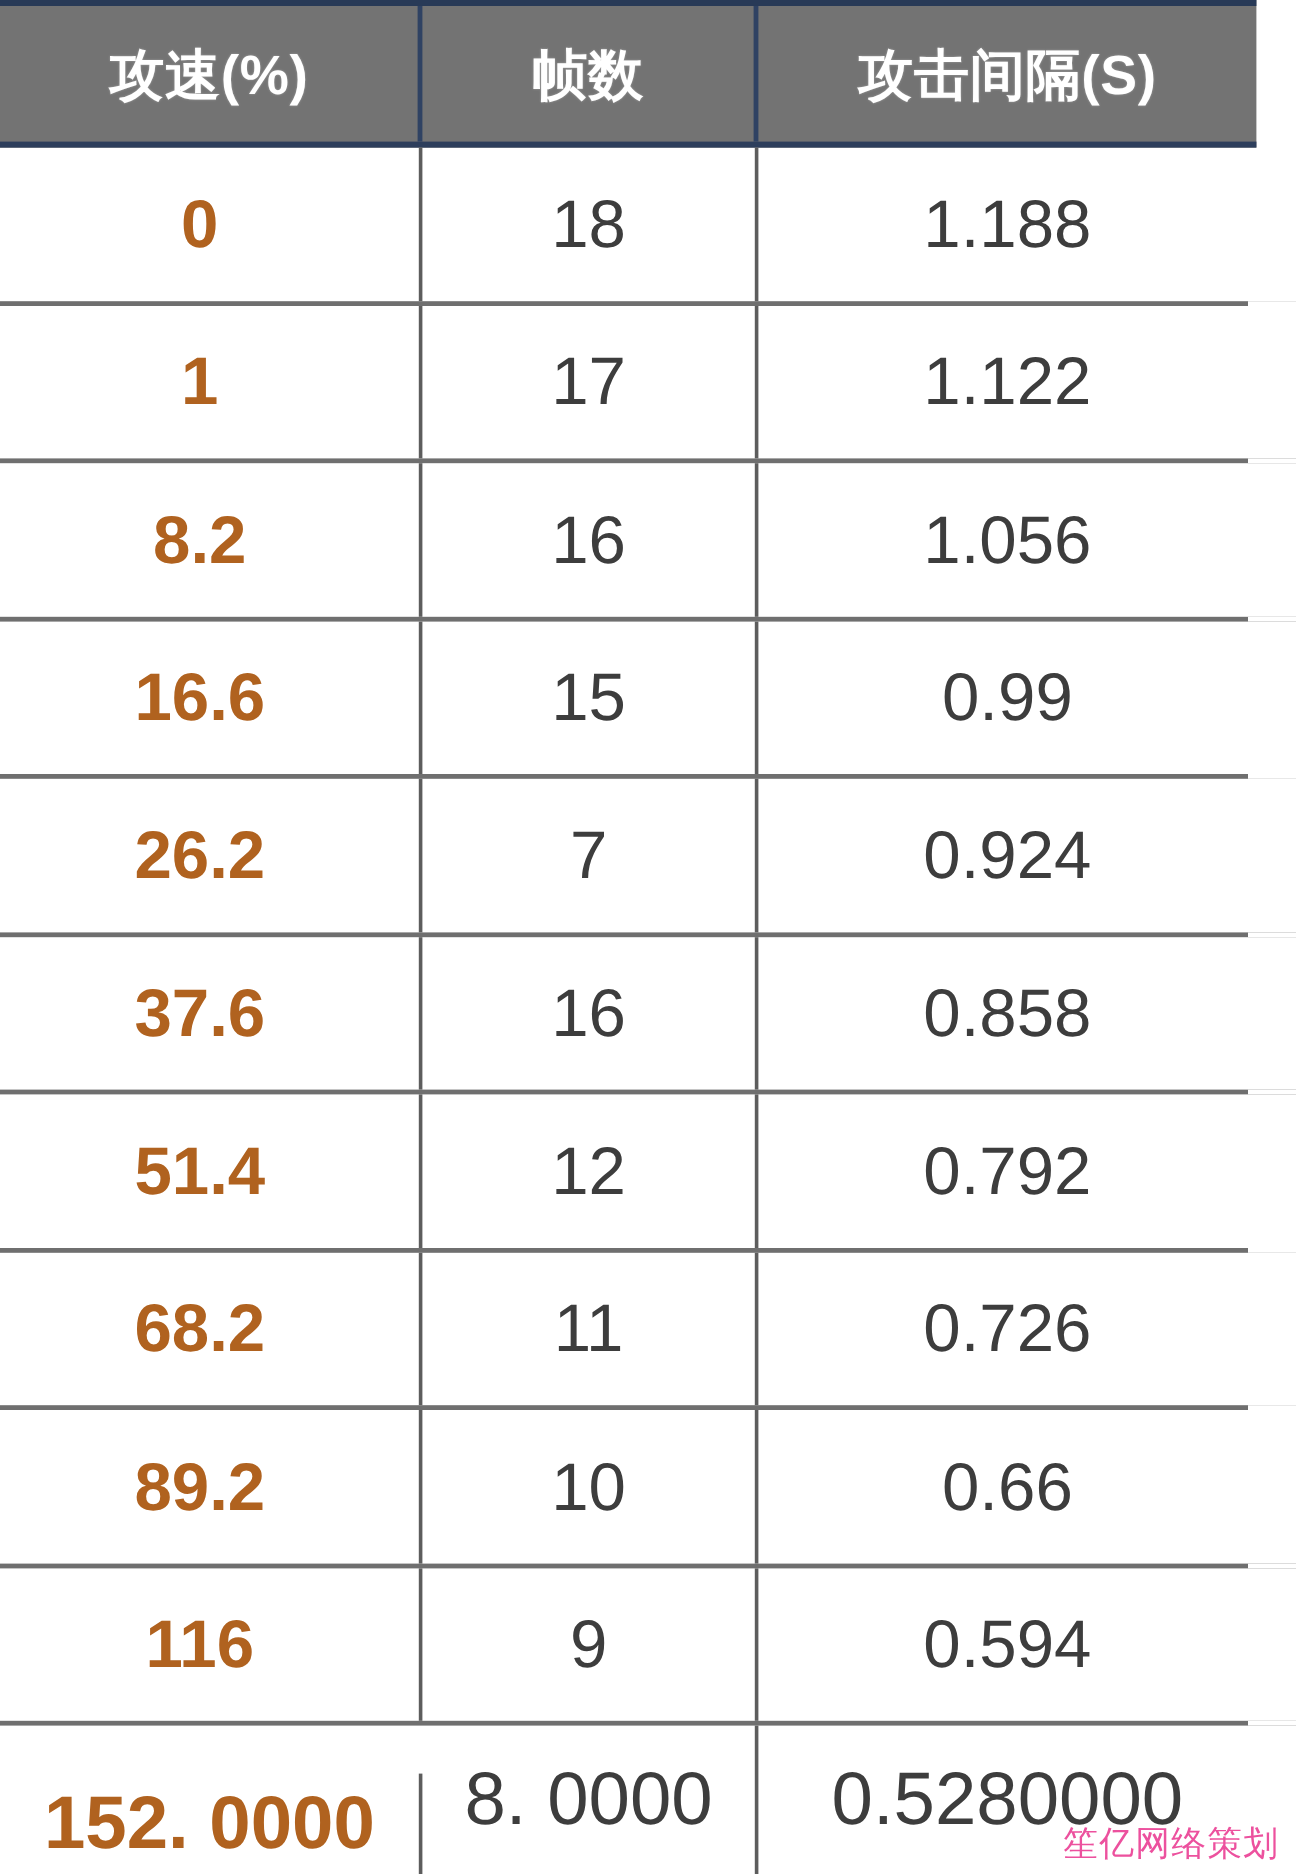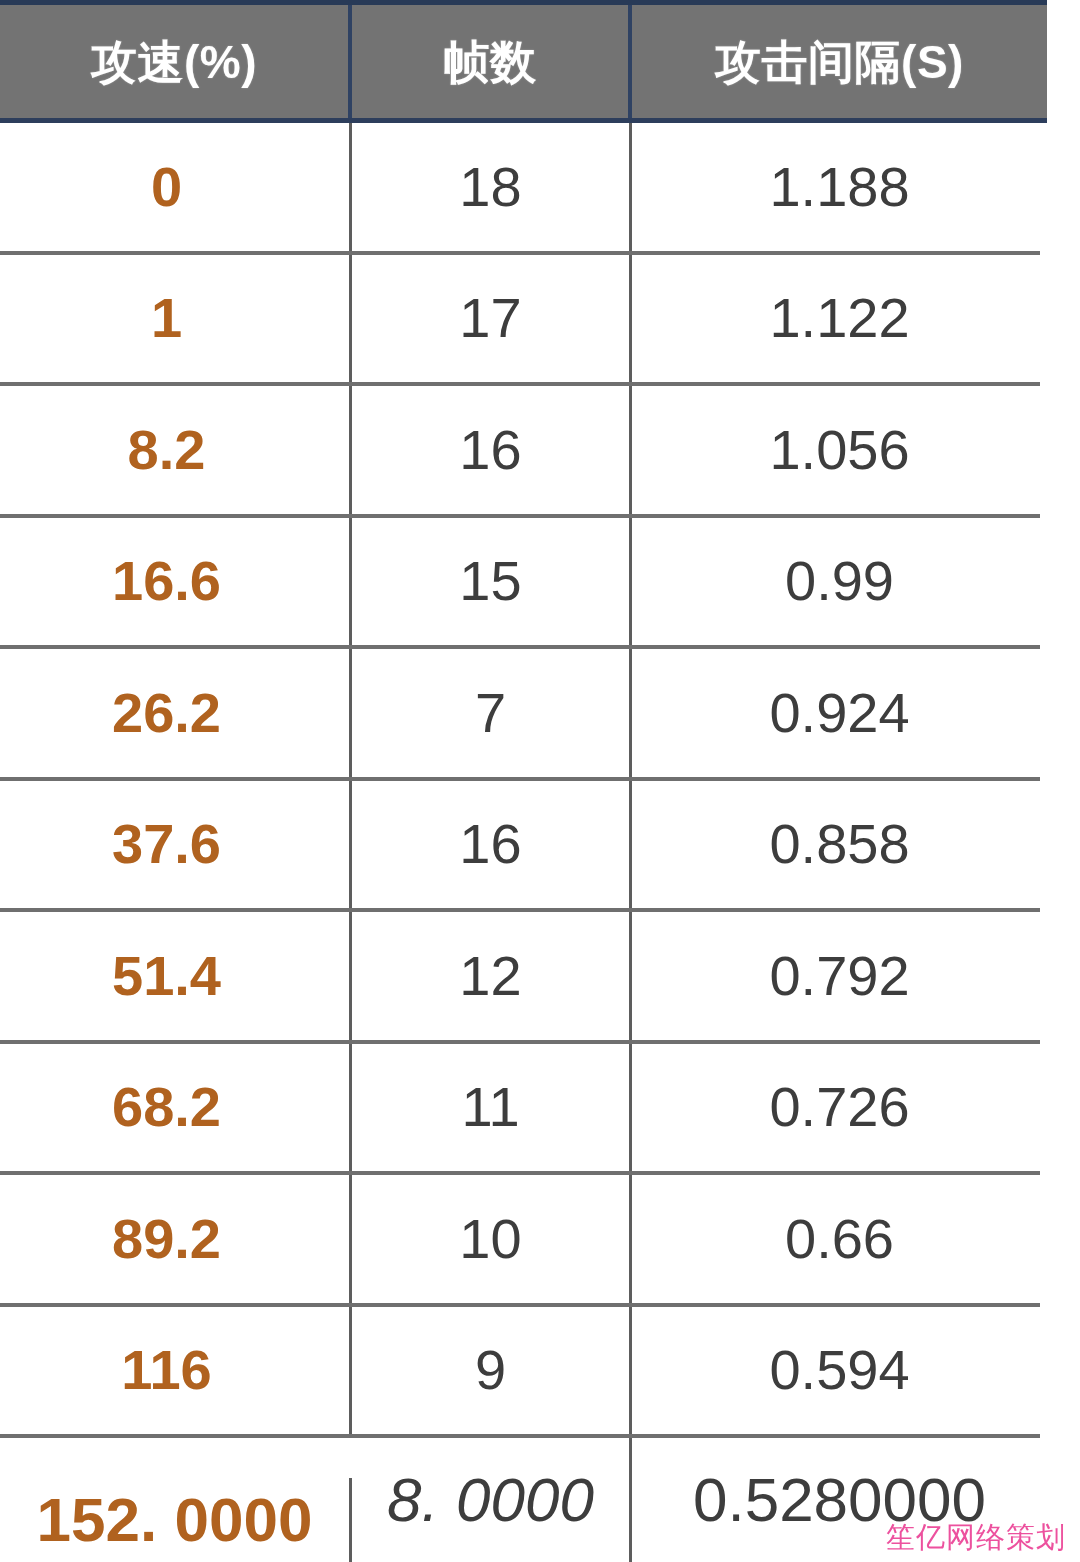--- a/index.html
+++ b/index.html
@@ -101,21 +101,21 @@
     font-weight: 400;
   }
   .c3 {
     width: 415px;
     color: #3d3d3d;
     font-weight: 400;
   }
 
   
   .last-row .c1 { font-size: 62px; padding-right: 0; margin-top: 40px; }
-  .last-row .c2 { font-size: 62px; font-style: italic; }
+  .last-row .c2 { font-size: 62px; }
   .last-row .c3 { font-size: 62px; }
 
   
   .watermark {
     position: absolute;
     right: 14px;
     bottom: 10px;
     font-size: 29px;
     font-weight: 400;
     color: #ec4899;

